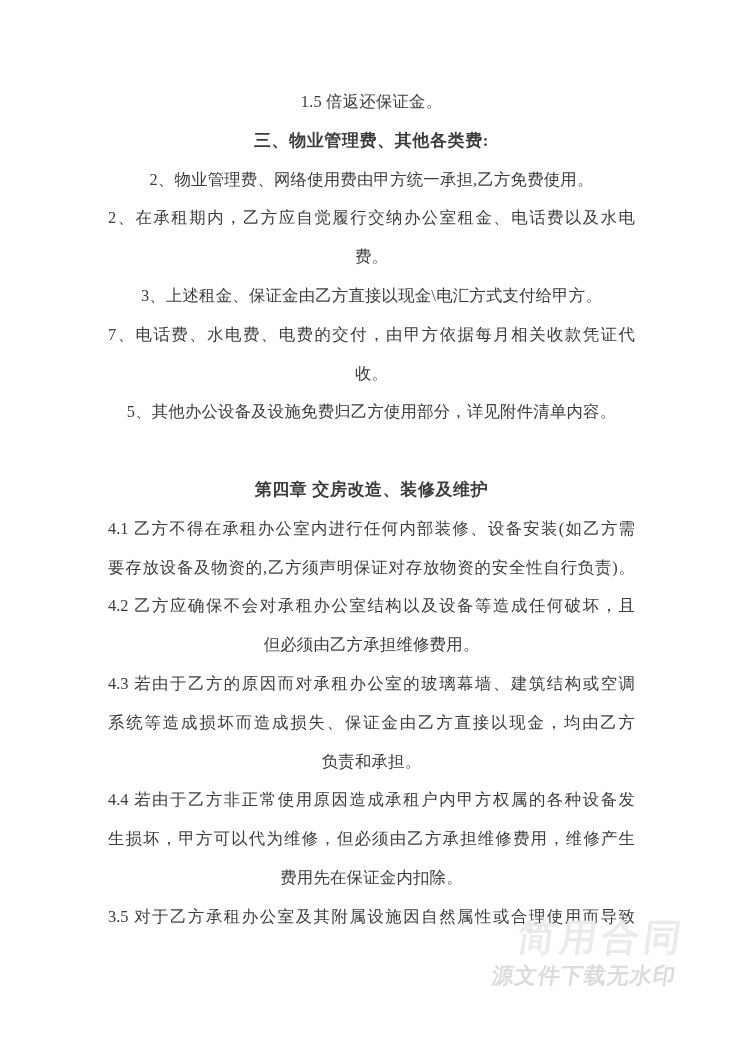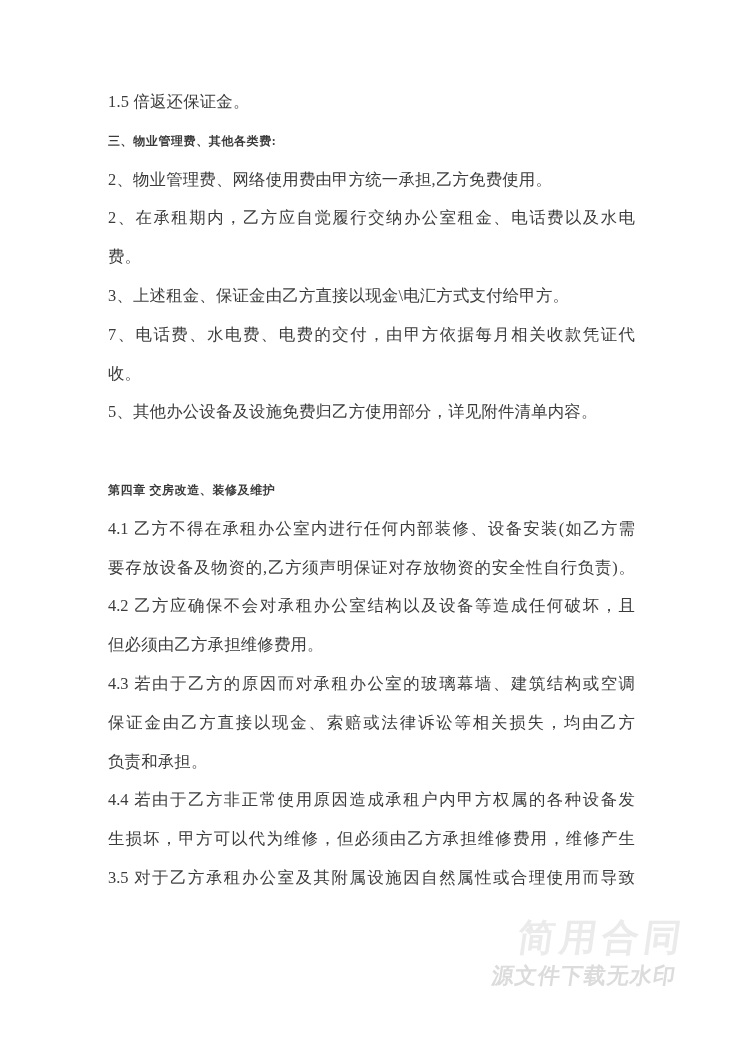--- a/index.html
+++ b/index.html
@@ -20,33 +20,33 @@
     left: 108px;
     top: 83px;
     width: 527px;
     color: #3c3c3c;
   }
   .line {
     height: 38.8px;
     line-height: 38.8px;
     font-size: 16.4px;
     letter-spacing: 0.2px;
-    text-align: left;
+    text-align: center;
     white-space: normal;
     overflow: visible;
   }
   .line.full {
     text-align: justify;
     text-align-last: justify;
     text-justify: inter-character;
     letter-spacing: 0;
   }
   .line.heading {
     font-weight: bold;
-    font-size: 12px;
+    font-size: 17px;
     letter-spacing: 0.6px;
   }
   .line.spacer {
     height: 38.8px;
   }
   .watermark {
     position: absolute;
     right: 56px;
     top: 916px;
     text-align: right;
@@ -86,24 +86,25 @@
       <div class="line body full">7、电话费、水电费、电费的交付，由甲方依据每月相关收款凭证代</div>
       <div class="line body">收。</div>
       <div class="line body">5、其他办公设备及设施免费归乙方使用部分，详见附件清单内容。</div>
       <div class="line spacer"></div>
       <div class="line heading">第四章 交房改造、装修及维护</div>
       <div class="line body full">4.1 乙方不得在承租办公室内进行任何内部装修、设备安装(如乙方需</div>
       <div class="line body full">要存放设备及物资的,乙方须声明保证对存放物资的安全性自行负责)。</div>
       <div class="line body full">4.2 乙方应确保不会对承租办公室结构以及设备等造成任何破坏，且</div>
       <div class="line body">但必须由乙方承担维修费用。</div>
       <div class="line body full">4.3 若由于乙方的原因而对承租办公室的玻璃幕墙、建筑结构或空调</div>
-      <div class="line body full">保证金由乙方直接以现金、索赔或法律诉讼等相关损失，均由乙方</div>
+      <div class="line body full">系统等造成损坏而造成损失、保证金由乙方直接以现金，均由乙方</div>
       <div class="line body">负责和承担。</div>
       <div class="line body full">4.4 若由于乙方非正常使用原因造成承租户内甲方权属的各种设备发</div>
       <div class="line body full">生损坏，甲方可以代为维修，但必须由乙方承担维修费用，维修产生</div>
+      <div class="line body">费用先在保证金内扣除。</div>
       <div class="line body full">3.5 对于乙方承租办公室及其附属设施因自然属性或合理使用而导致</div>
     </div>
 
   <div class="watermark">
     <span class="wm-title" style="color: rgb(235, 235, 235);">简用合同</span>
     <span class="wm-sub" style="color: rgb(220, 220, 220);">源文件下载无水印</span>
   </div>
 
 </div>
 

